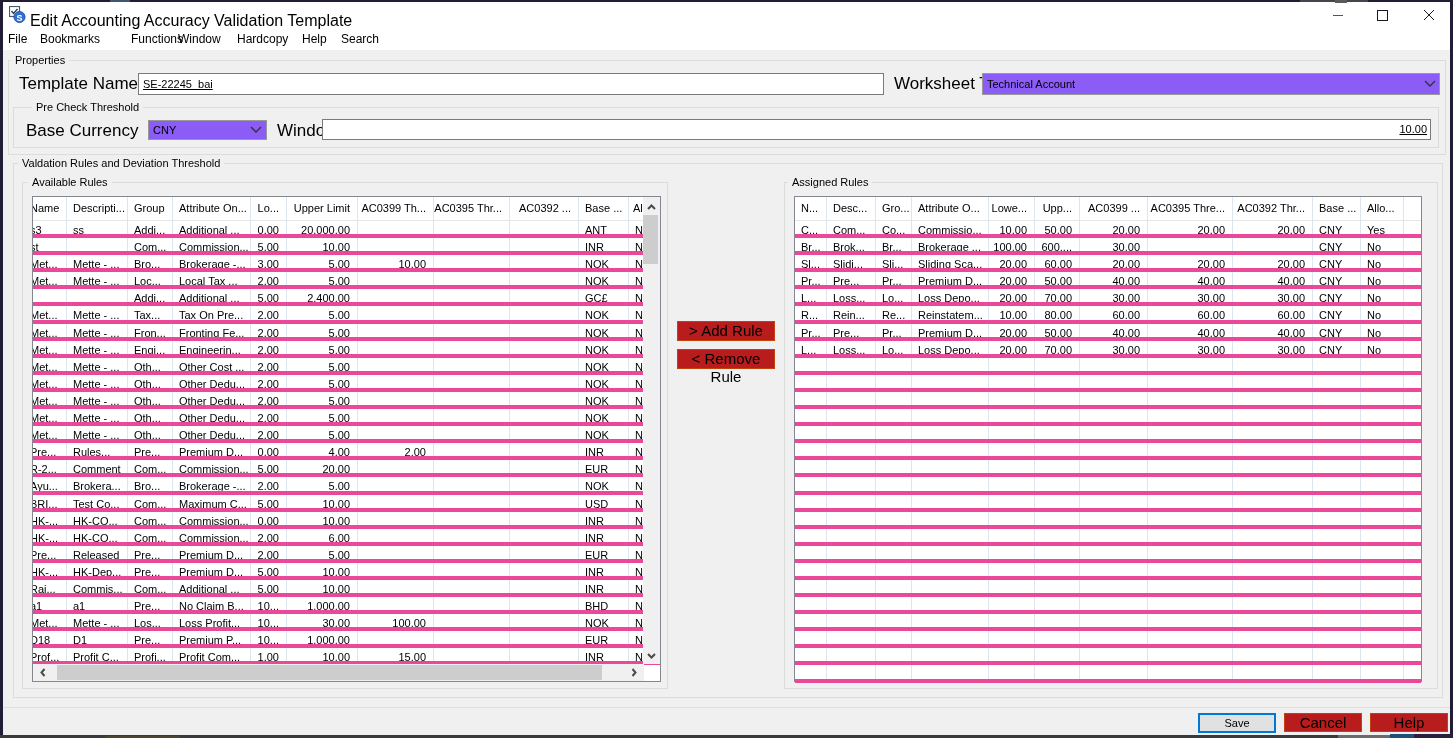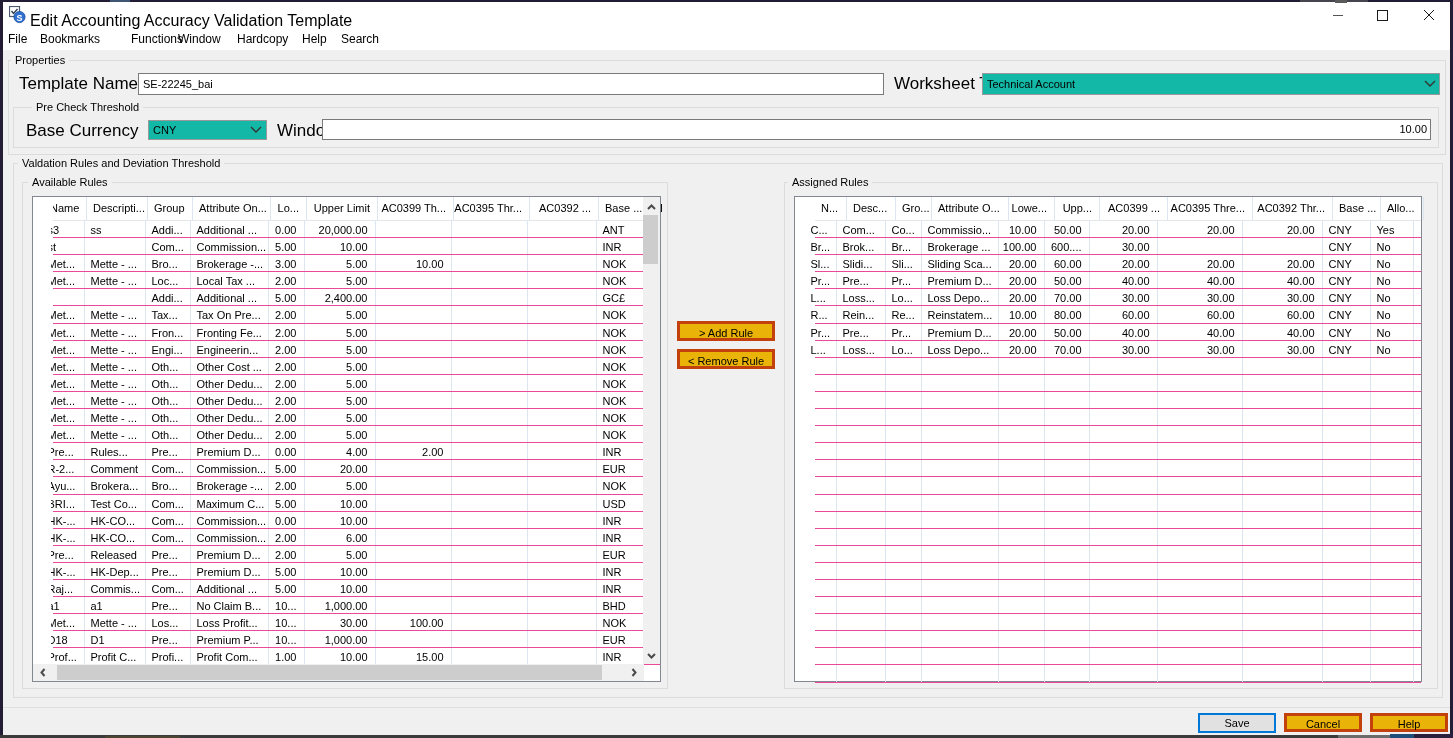--- a/index.html
+++ b/index.html
@@ -25,41 +25,41 @@
 
 .group { border:1px solid #dcdcdc; }
 .glabel { position:absolute; top:-7px; background:#f0f0f0; padding:0 4px; font-size:11px; line-height:13px; white-space:nowrap; }
 #g-props { left:8px; top:60px; width:1438px; height:95px; }
 #g-pre { left:13px; top:107px; width:1426px; height:41px; }
 #g-valid { left:13px; top:163px; width:1430px; height:535px; }
 #g-avail { left:22px; top:182px; width:646px; height:507px; }
 #g-assign { left:784px; top:182px; width:654px; height:507px; }
 .label { font-size:17px; line-height:13px; white-space:nowrap; }
 
-.tfield { background:#fff; border:1px solid #7a7a7a; font-size:11px; }
+.tfield { background:#fff; border:1px solid #7a7a7a; font-size:11px;text-decoration:underline; }
 #f-template { left:138px; top:73px; width:746px; height:22px; line-height:20px; padding-left:4px; }
 #f-amount { left:322px; top:119px; width:1109px; height:21px; line-height:19px; text-align:right; padding-right:3px; }
-.combo { background:#14b8a6; border:1px solid #999999; font-size:11px; }
+.combo { background:#8b5cf6; border:1px solid #999999; font-size:11px; }
 #cb-ws { left:982px; top:73px; width:458px; height:22px; line-height:20px; padding-left:4px; }
 #cb-cny { left:148px; top:120px; width:119px; height:20px; line-height:18px; padding-left:4px; }
 
-.wbtn { background:#eab308; border:3px solid #c2410c; font-size:11px; text-align:center; }
+.wbtn { background:#b91c1c; border:1px solid #c2410c; font-size:15px; text-align:center; }
 #b-add { left:677px; top:321px; width:98px; height:20px; line-height:18px; }
 #b-rem { left:677px; top:349px; width:98px; height:20px; line-height:18px; }
 #b-save { left:1198px; top:713px; width:78px; height:20px; line-height:16px; border:2px solid #0078d7; background:#e1e1e1; font-size:11px; text-align:center; }
 #b-cancel { left:1284px; top:713px; width:78px; height:19px; line-height:17px; }
 #b-help { left:1370px; top:713px; width:78px; height:19px; line-height:17px; }
 #panel-line { left:3px; top:707px; width:1447px; height:1px; background:#dfdfdf; }
 
-.tbl { position:absolute; background:#fff; border:1px solid #828790; font-size:11px;padding-left:20px; }
+.tbl { position:absolute; background:#fff; border:1px solid #828790; font-size:11px; }
 #t-avail { left:32px; top:196px; width:629px; height:486px; }
 #t-assign { left:794px; top:196px; width:628px; height:486px; }
 .hdr { display:flex; height:24px; border-bottom:1px solid #e4e7ea; }
 .hdr .c { line-height:23px; }
-.row { display:flex; height:17.1px; border-bottom:1px solid #ec4899;justify-content:center; }
+.row { display:flex; height:17.1px; border-bottom:4px solid #ec4899; }
 .row .c { line-height:19px; }
 .c { border-right:1px solid #dce6f0; overflow:hidden; white-space:nowrap; flex:none; }
 .cl { padding-left:6px; }
 .cr { text-align:right; padding-right:7px; }
 .sh { display:inline-block; margin-left:-9px; }
 .w0{width:34px} .w1{width:61px} .w2{width:45px} .w3{width:78px} .w4{width:36px}
 .w5{width:71px} .w6{width:76px} .w7{width:76px} .w8{width:69px} .w9{width:50px} .wA{width:16px;border-right:none}
 .v0{width:32px} .v1{width:49px} .v2{width:36px} .v3{width:77px} .v4{width:46px}
 .v5{width:45px} .v6{width:68px} .v7{width:85px} .v8{width:80px} .v9{width:48px} .v10{width:43px} .vB{width:18px;border-right:none}
 .vscroll { position:absolute; right:0; top:0; width:17px; height:467px; background:#f0f0f0; }

